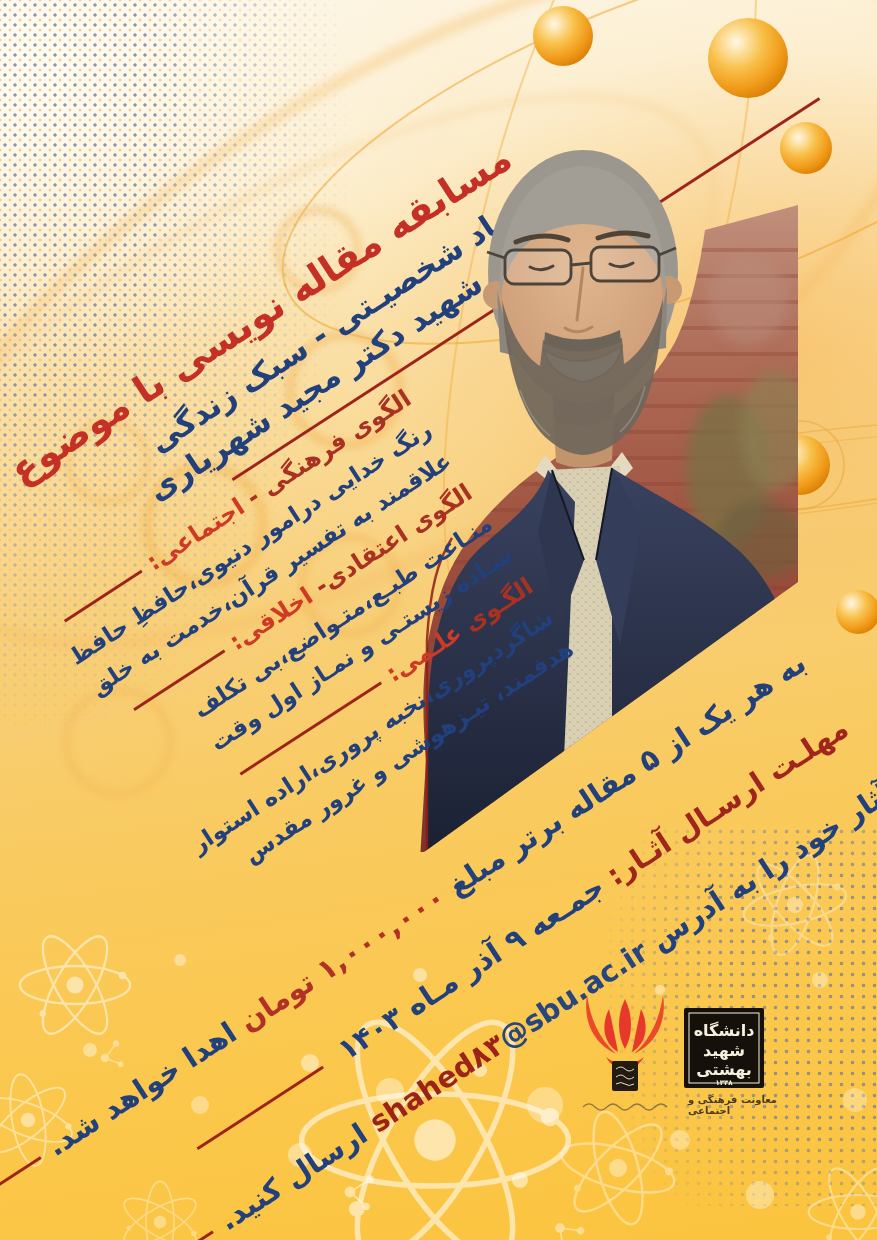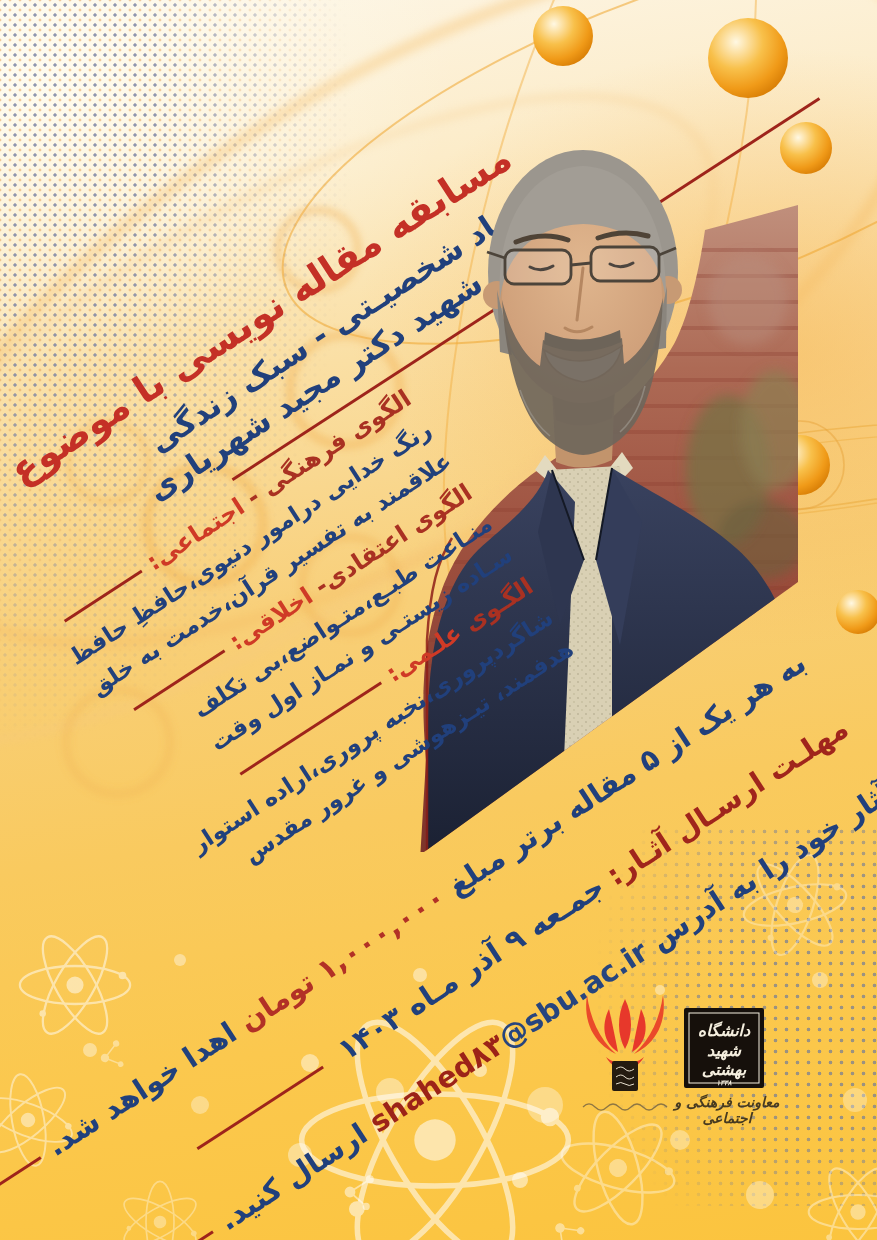--- a/index.html
+++ b/index.html
@@ -37,23 +37,23 @@
   .hm{color:#a93122;} .ha{color:#cf3a26;}
   .sec-line{font-size:23px; font-weight:bold; color:#21407c; line-height:1; margin-bottom:14px;}
   .rl{display:inline-block; height:3px; background:#9e241b; vertical-align:middle; margin-left:0; margin-right:10px;}
   #block-bottom{left:20px; top:648px; width:775px; z-index:6;}
   .bot-line{font-size:29px; font-weight:bold; color:#21407c; line-height:1; margin-bottom:49px;}
   .red-accent{color:#b23126;}
   .maroon-accent{color:#a0251c;}
   .email{direction:ltr; unicode-bidi:isolate; display:inline-block;}
   .email .u{color:#9c2318;} .email .d{color:#27457e;}
   
-  #footer{position:absolute; left:575px; top:993px; width:215px; height:145px; z-index:8;font-style:italic;}
-  #univ-caption{position:absolute; left:97px; top:101px; width:110px; text-align:center;
-    font-size:14px; font-weight:bold; color:#473a20; direction:rtl;}
+  #footer{position:absolute; left:575px; top:993px; width:215px; height:145px; z-index:8;}
+  #univ-caption{position:absolute; left:113px; top:101px; width:110px; text-align:left;
+    font-size:10px; font-weight:bold; color:#473a20; direction:rtl;}
   svg{display:block;}
 </style>
 </head>
 <body>
 
 <div id="poster">
 
   <div id="dots-tl"></div>
 
   <svg class="layer" style="z-index:2" viewBox="0 0 877 1240" aria-hidden="true">

